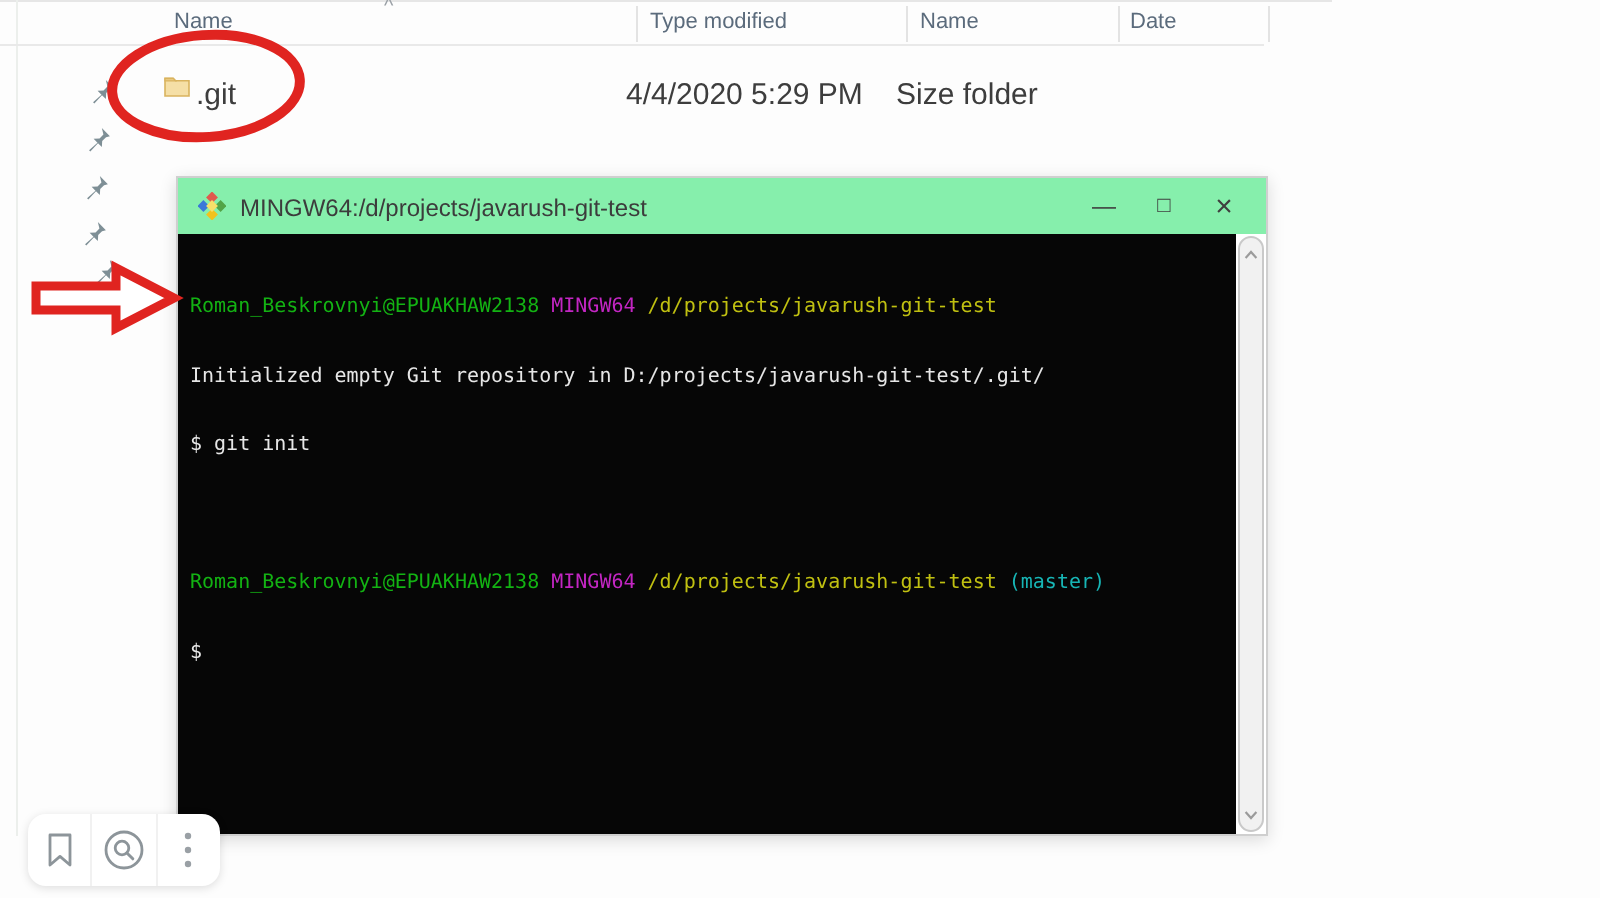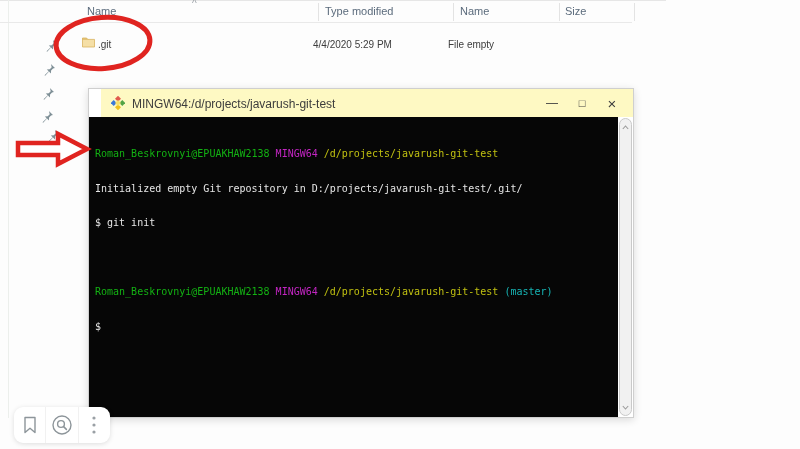--- a/index.html
+++ b/index.html
@@ -8,35 +8,35 @@
     background:#fdfdfd;font-family:"Liberation Sans",sans-serif;
   }
   
   .x-topline{position:absolute;left:0;top:0;width:666px;height:1px;background:#e6e6e6;}
   .x-leftline{position:absolute;left:8px;top:0;width:1px;height:418px;background:#ecefec;}
   .x-header{position:absolute;left:12px;top:1px;width:666px;height:21px;}
   .x-header .col{position:absolute;top:4px;font-size:11px;color:#5b6b7c;cursor:default;}
   .x-sep{position:absolute;top:2px;width:1px;height:18px;background:#e3e3e3;}
   .x-headerline{position:absolute;left:0;top:22px;width:632px;height:1px;background:#e9e9e9;}
   .x-sort{position:absolute;left:180px;top:-3px;font-size:10px;color:#9aa0a6;}
-  .x-row{position:absolute;left:0;top:32px;width:666px;height:22px;font-size:10px;color:#3d3d3d;}
+  .x-row{position:absolute;left:0;top:32px;width:666px;height:22px;font-size:15px;color:#3d3d3d;}
   .x-row .cell{position:absolute;top:7px;}
   .foldericon{position:absolute;left:82px;top:4px;}
   .pin{position:absolute;width:14px;height:14px;}
   .pin svg{display:block;}
   
   .red-ellipse{position:absolute;left:50px;top:12px;pointer-events:none;}
   .red-arrow{position:absolute;left:14px;top:130px;pointer-events:none;z-index:30;}
   
   .term{
     position:absolute;left:88px;top:88px;width:546px;height:330px;
     background:#ffffff;border:1px solid #cfcfcf;box-sizing:border-box;
     box-shadow:0 2px 8px rgba(0,0,0,0.14);z-index:20;
   }
-  .term-titlebar{position:absolute;left:12px;top:0;right:0;height:28px;background:#fef9c3;padding-left:24px;}
+  .term-titlebar{position:absolute;left:0;top:0;right:0;height:28px;background:#86efac;padding-left:24px;}
   .term-title{position:absolute;left:31px;top:8px;font-size:12px;color:#3c3c3c;white-space:nowrap;}
   .term-appicon{position:absolute;left:10px;top:7px;width:14px;height:14px;}
   .term-controls{position:absolute;right:6px;top:0;height:28px;display:flex;}
   .term-ctl{width:30px;height:28px;display:flex;align-items:center;justify-content:center;
     color:#3f3f3f;font-size:12px;cursor:default;}
   .term-ctl.max{font-size:11px;}
   .term-ctl.close{font-size:15px;}
   .term-console{
     position:absolute;left:0;top:28px;right:15px;bottom:0;background:#060606;
     font-family:"DejaVu Sans Mono",monospace;font-size:10px;line-height:11.5px;
@@ -71,38 +71,38 @@
 
   <div>
     <div class="x-topline"></div>
     <div class="x-leftline"></div>
 
     <div class="x-header">
       <div class="col" style="left:75px">Name</div>
       <div class="x-sort">^</div>
       <div class="col" style="left:313px">Type modified</div>
       <div class="col" style="left:448px">Name</div>
-      <div class="col" style="left:553px">Size</div>
+      <div class="col" style="left:553px">Date</div>
       <div class="x-sep" style="left:306px"></div>
       <div class="x-sep" style="left:441px"></div>
       <div class="x-sep" style="left:547px"></div>
       <div class="x-sep" style="left:622px"></div>
     </div>
     <div class="x-headerline"></div>
 
     <div class="x-row">
       <span class="foldericon">
         <svg width="13" height="12" viewBox="0 0 13 12">
           <path d="M0.5 2.2 L4.6 2.2 L5.8 3.4 L12.5 3.4 L12.5 11 L0.5 11 Z" fill="#f5dfa6" stroke="#d9b35e" stroke-width="0.8"></path>
           <path d="M0.5 2.2 L4.6 2.2 L5.8 3.4 L0.5 3.4 Z" fill="#e9c87e" stroke="#d9b35e" stroke-width="0.6"></path>
         </svg>
       </span>
       <span class="cell" style="left:98px">.git</span>
       <span class="cell" style="left:313px">4/4/2020 5:29 PM</span>
-      <span class="cell" style="left:448px">File empty</span>
+      <span class="cell" style="left:448px">Size folder</span>
       <span class="cell" style="left:560px"></span>
     </div>
 
     <span class="pin" style="left:44px;top:39px">
         <svg width="14" height="14" viewBox="0 0 16 16">
           <path d="M10.2 1.2 L14.8 5.8 L12.6 6.4 L10.4 8.6 L10.2 12 L8 9.8 L3.6 14.6 L2.9 13.9 L7.7 9.5 L5.5 7.3 L8.9 7.1 L11.1 4.9 Z" fill="#7e8f96"></path>
         </svg>
       </span>
     <span class="pin" style="left:42px;top:63px">
         <svg width="14" height="14" viewBox="0 0 16 16">

